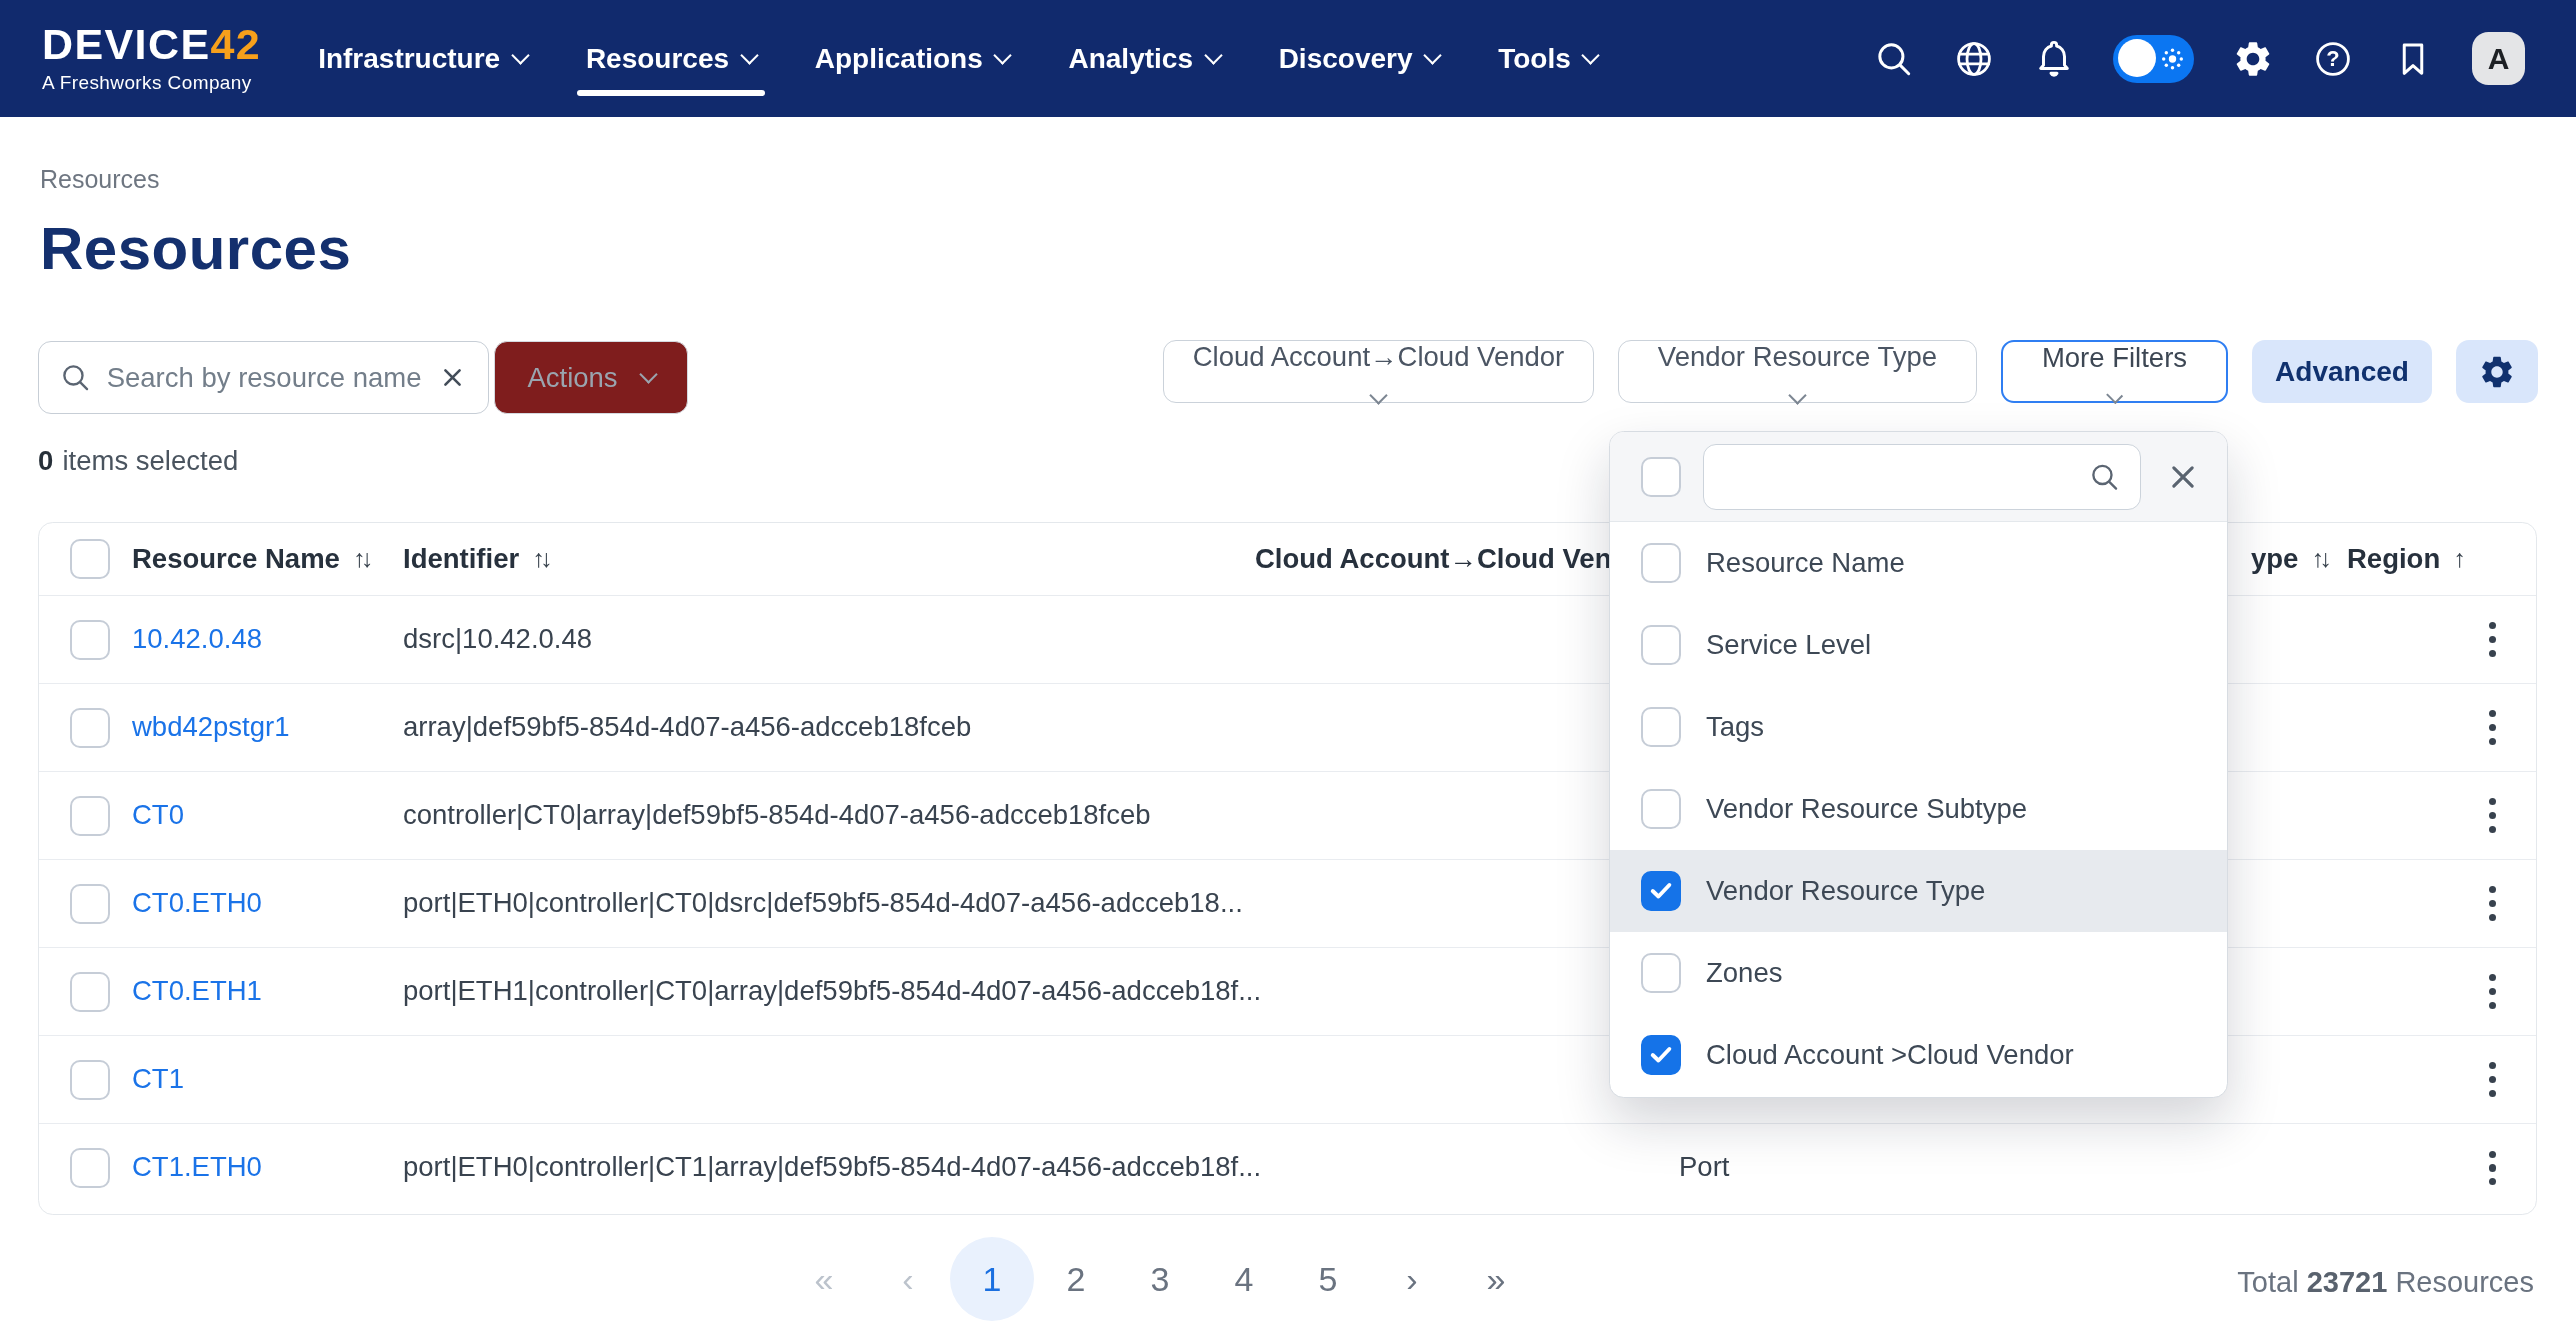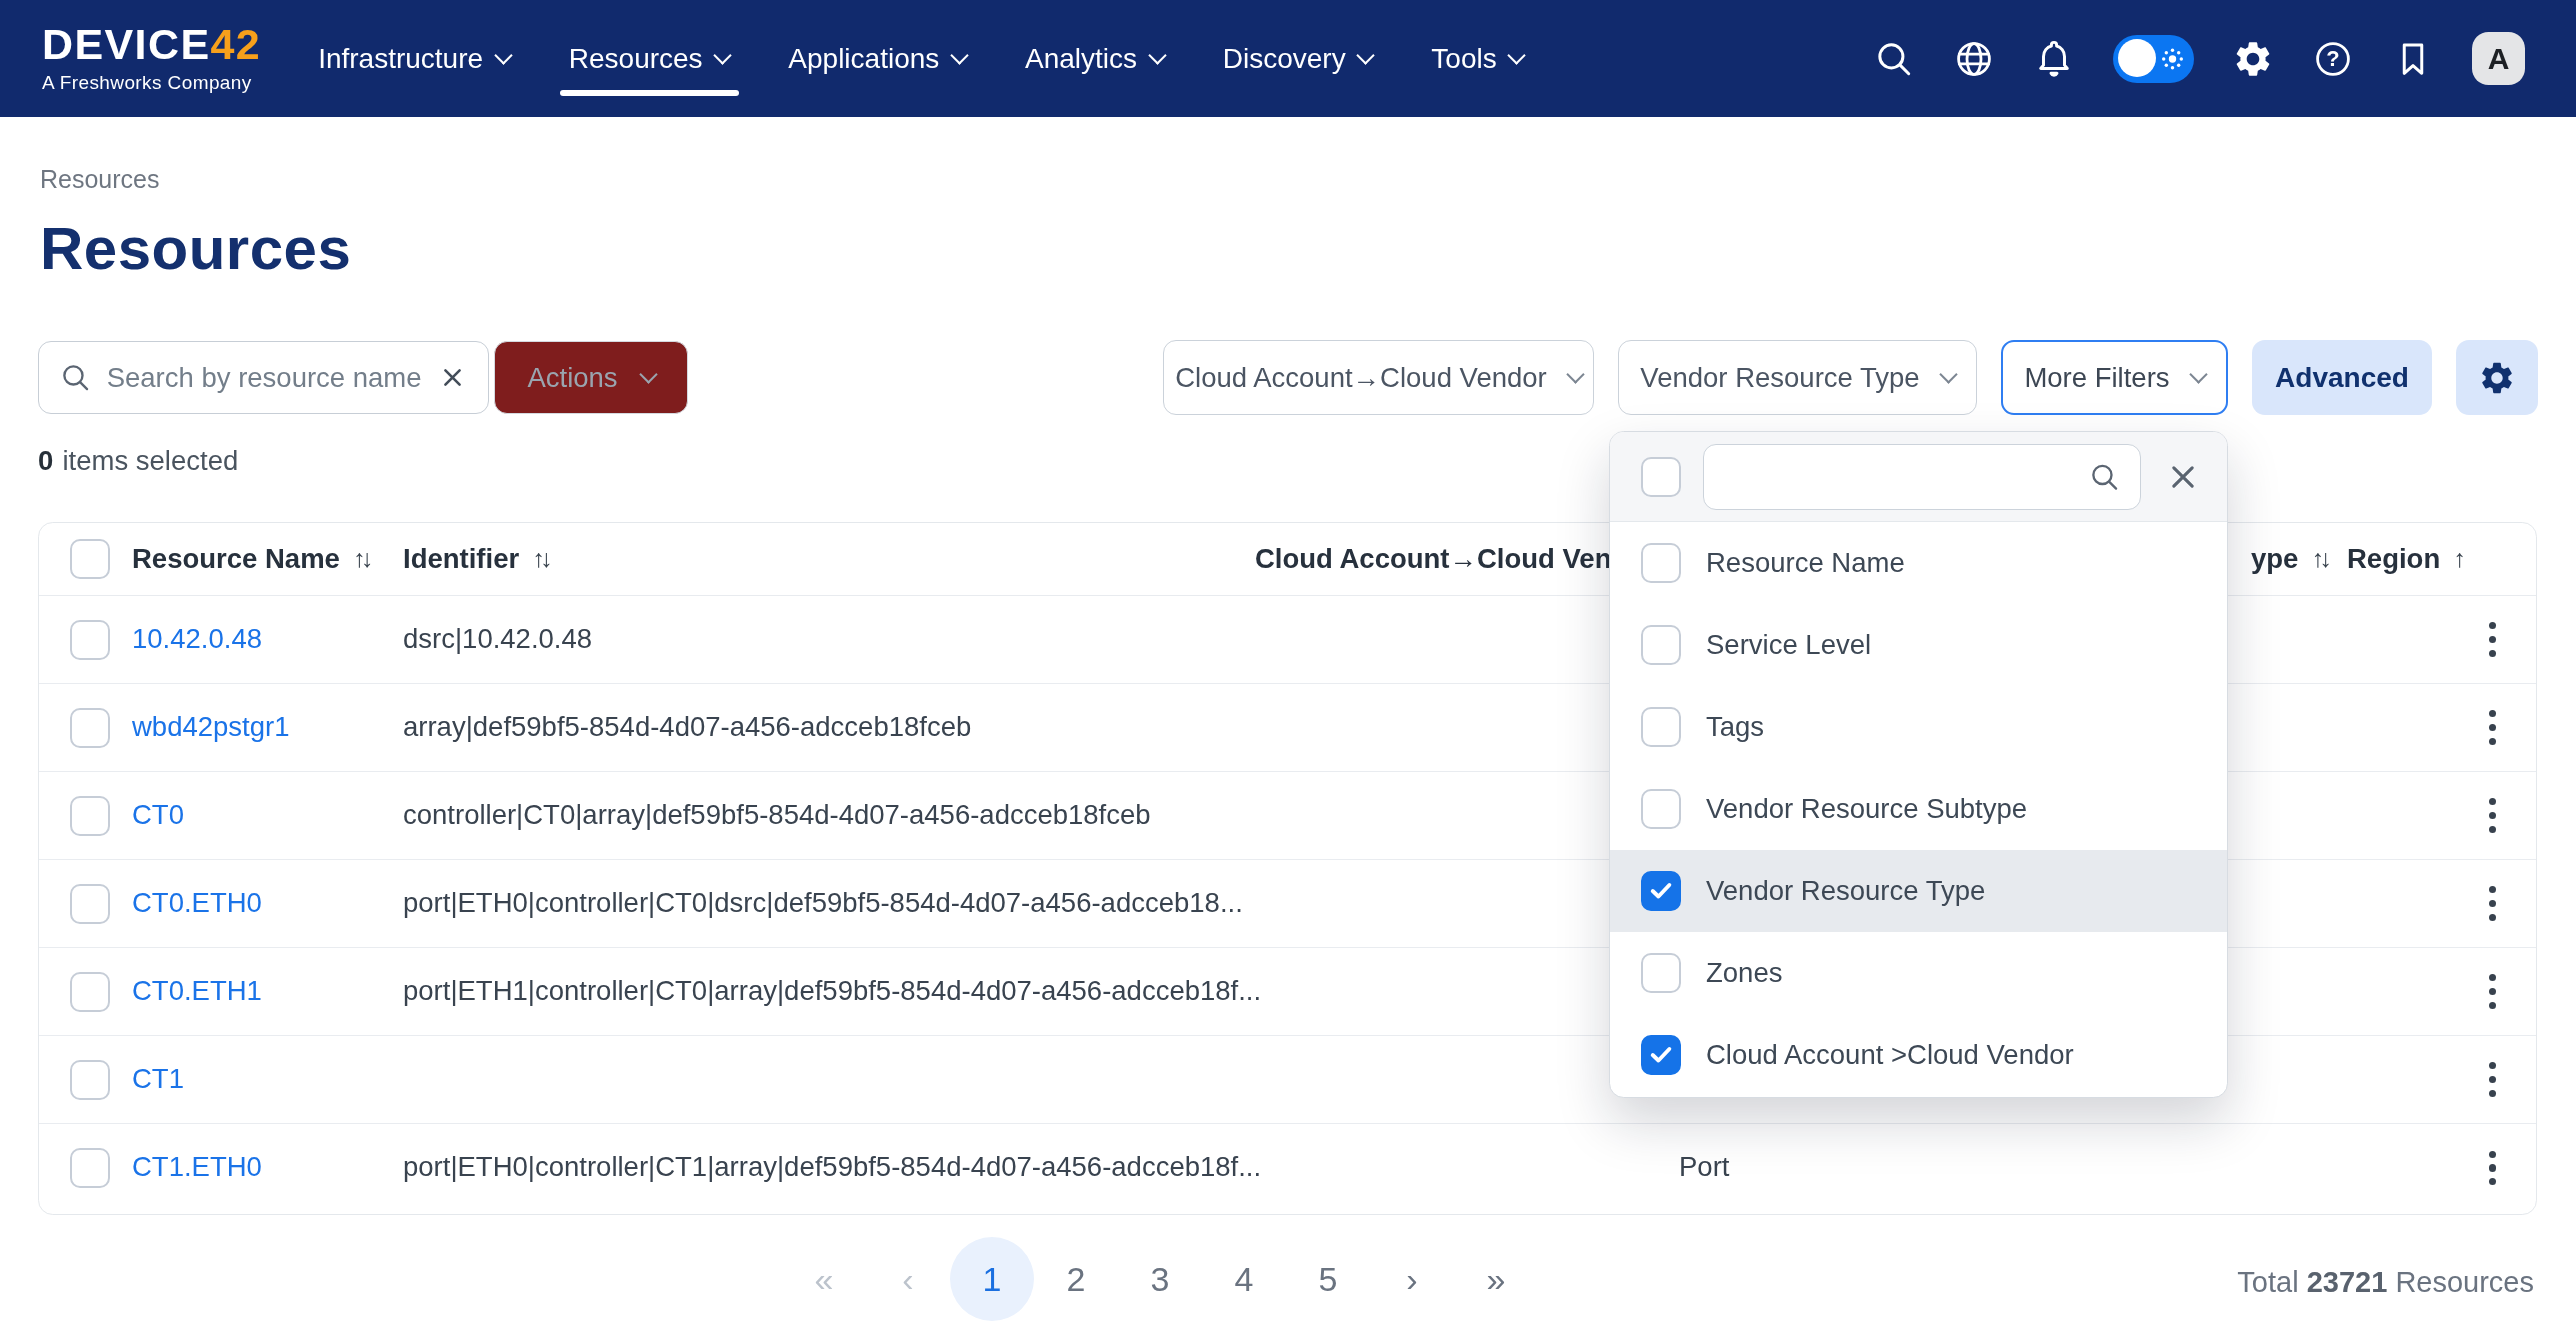--- a/index.html
+++ b/index.html
@@ -9,21 +9,21 @@
 
   
   .nav { position:absolute; top:0; left:0; right:0; height:117px; background:#112a6d;
          display:flex; align-items:center; padding:0 51px 0 42px; }
   .logo { margin-right:57px; cursor:pointer; }
   .logo-line { font-size:43px; font-weight:800; color:#fff; letter-spacing:1.4px; line-height:1; }
   .logo-42 { color:#f7a01b; }
   .logo-tag { font-size:19px; color:#fff; margin-top:6.4px; letter-spacing:0.4px; }
   .nav-menu { display:flex; gap:59px; align-items:center; height:100%; }
   .nav-item { position:relative; display:flex; align-items:center; gap:13.7px; height:100%;
-              color:#fff; font-size:28px; font-weight:400; cursor:pointer; white-space:nowrap; }
+              color:#fff; font-size:28px; font-weight:700; cursor:pointer; white-space:nowrap; }
   .chev { display:inline-block; width:13px; height:13px; border-right:2.7px solid #7c8692;
           border-bottom:2.7px solid #7c8692; transform:rotate(45deg); margin-top:-6.4px; }
   .nav-item .chev { border-color:#fff; }
   .nav-item.active::after { content:""; position:absolute; left:-9.2px; right:-9.2px; bottom:21px;
                             height:6.4px; border-radius:3.7px; background:#fff; }
   .nav-right { margin-left:auto; display:flex; align-items:center; gap:38px; }
   .nav-icon { width:42px; height:42px; color:#fff; cursor:pointer; flex:none; }
   .nav-icon svg { width:100%; height:100%; display:block; }
   .toggle { width:81px; height:48px; border-radius:24px; background:#0b76f2; position:relative; cursor:pointer; flex:none; }
   .knob { position:absolute; left:4.6px; top:4.6px; width:38px; height:38px; border-radius:50%; background:#fff; }
@@ -44,22 +44,22 @@
   .sbox input::placeholder { color:#737e8a; }
   .xicon { width:31px; height:31px; color:#434d59; cursor:pointer; flex:none; }
   .xicon svg { width:100%; height:100%; }
 
   .actions-btn { position:absolute; left:494px; top:341px; width:194px; height:73px; background:#7f1d1d;
                  border:1.8px solid #d4d9df; border-radius:13px; display:flex; align-items:center;
                  justify-content:center; gap:24px; font-size:27.5px; color:#9aa4ae; cursor:pointer; }
   .actions-btn .chev { border-color:#9aa4ae; }
 
   .filter-bar { position:absolute; right:38px; top:340px; display:flex; gap:24px; align-items:center; }
-  .fbtn { height:75px; background:#fff; border:1.8px solid #cbd2da; border-radius:13px; display:flex;
-          align-items:center; justify-content:center; gap:22px; font-size:27.5px; color:#4b5563; cursor:pointer; white-space:nowrap; }
+  .fbtn { height:63px; background:#fff; border:1.8px solid #cbd2da; border-radius:13px; display:flex;
+          align-items:center; justify-content:center; gap:22px; font-size:27.5px; color:#4b5563; cursor:pointer; white-space:nowrap;flex-direction:column; }
   .fbtn .chev { border-color:#7c8692; }
   .f-cv { width:431px; }
   .f-vt { width:359px; }
   .f-mf { width:227px; border:2.7px solid #2f7ef2; color:#3d4754; }
   .f-adv { width:180px; background:#d9e6fb; border:none; color:#10316e; font-weight:700; font-size:28px; }
   .f-gear { width:82px; background:#d9e6fb; border:none; color:#10316e; }
   .f-gear svg { width:38px; height:38px; }
 
   .selected-line { position:absolute; left:38px; top:445px; font-size:27.5px; color:#4a545f; }
   .selected-line b { color:#273039; font-weight:700; margin-right:9.2px; }

